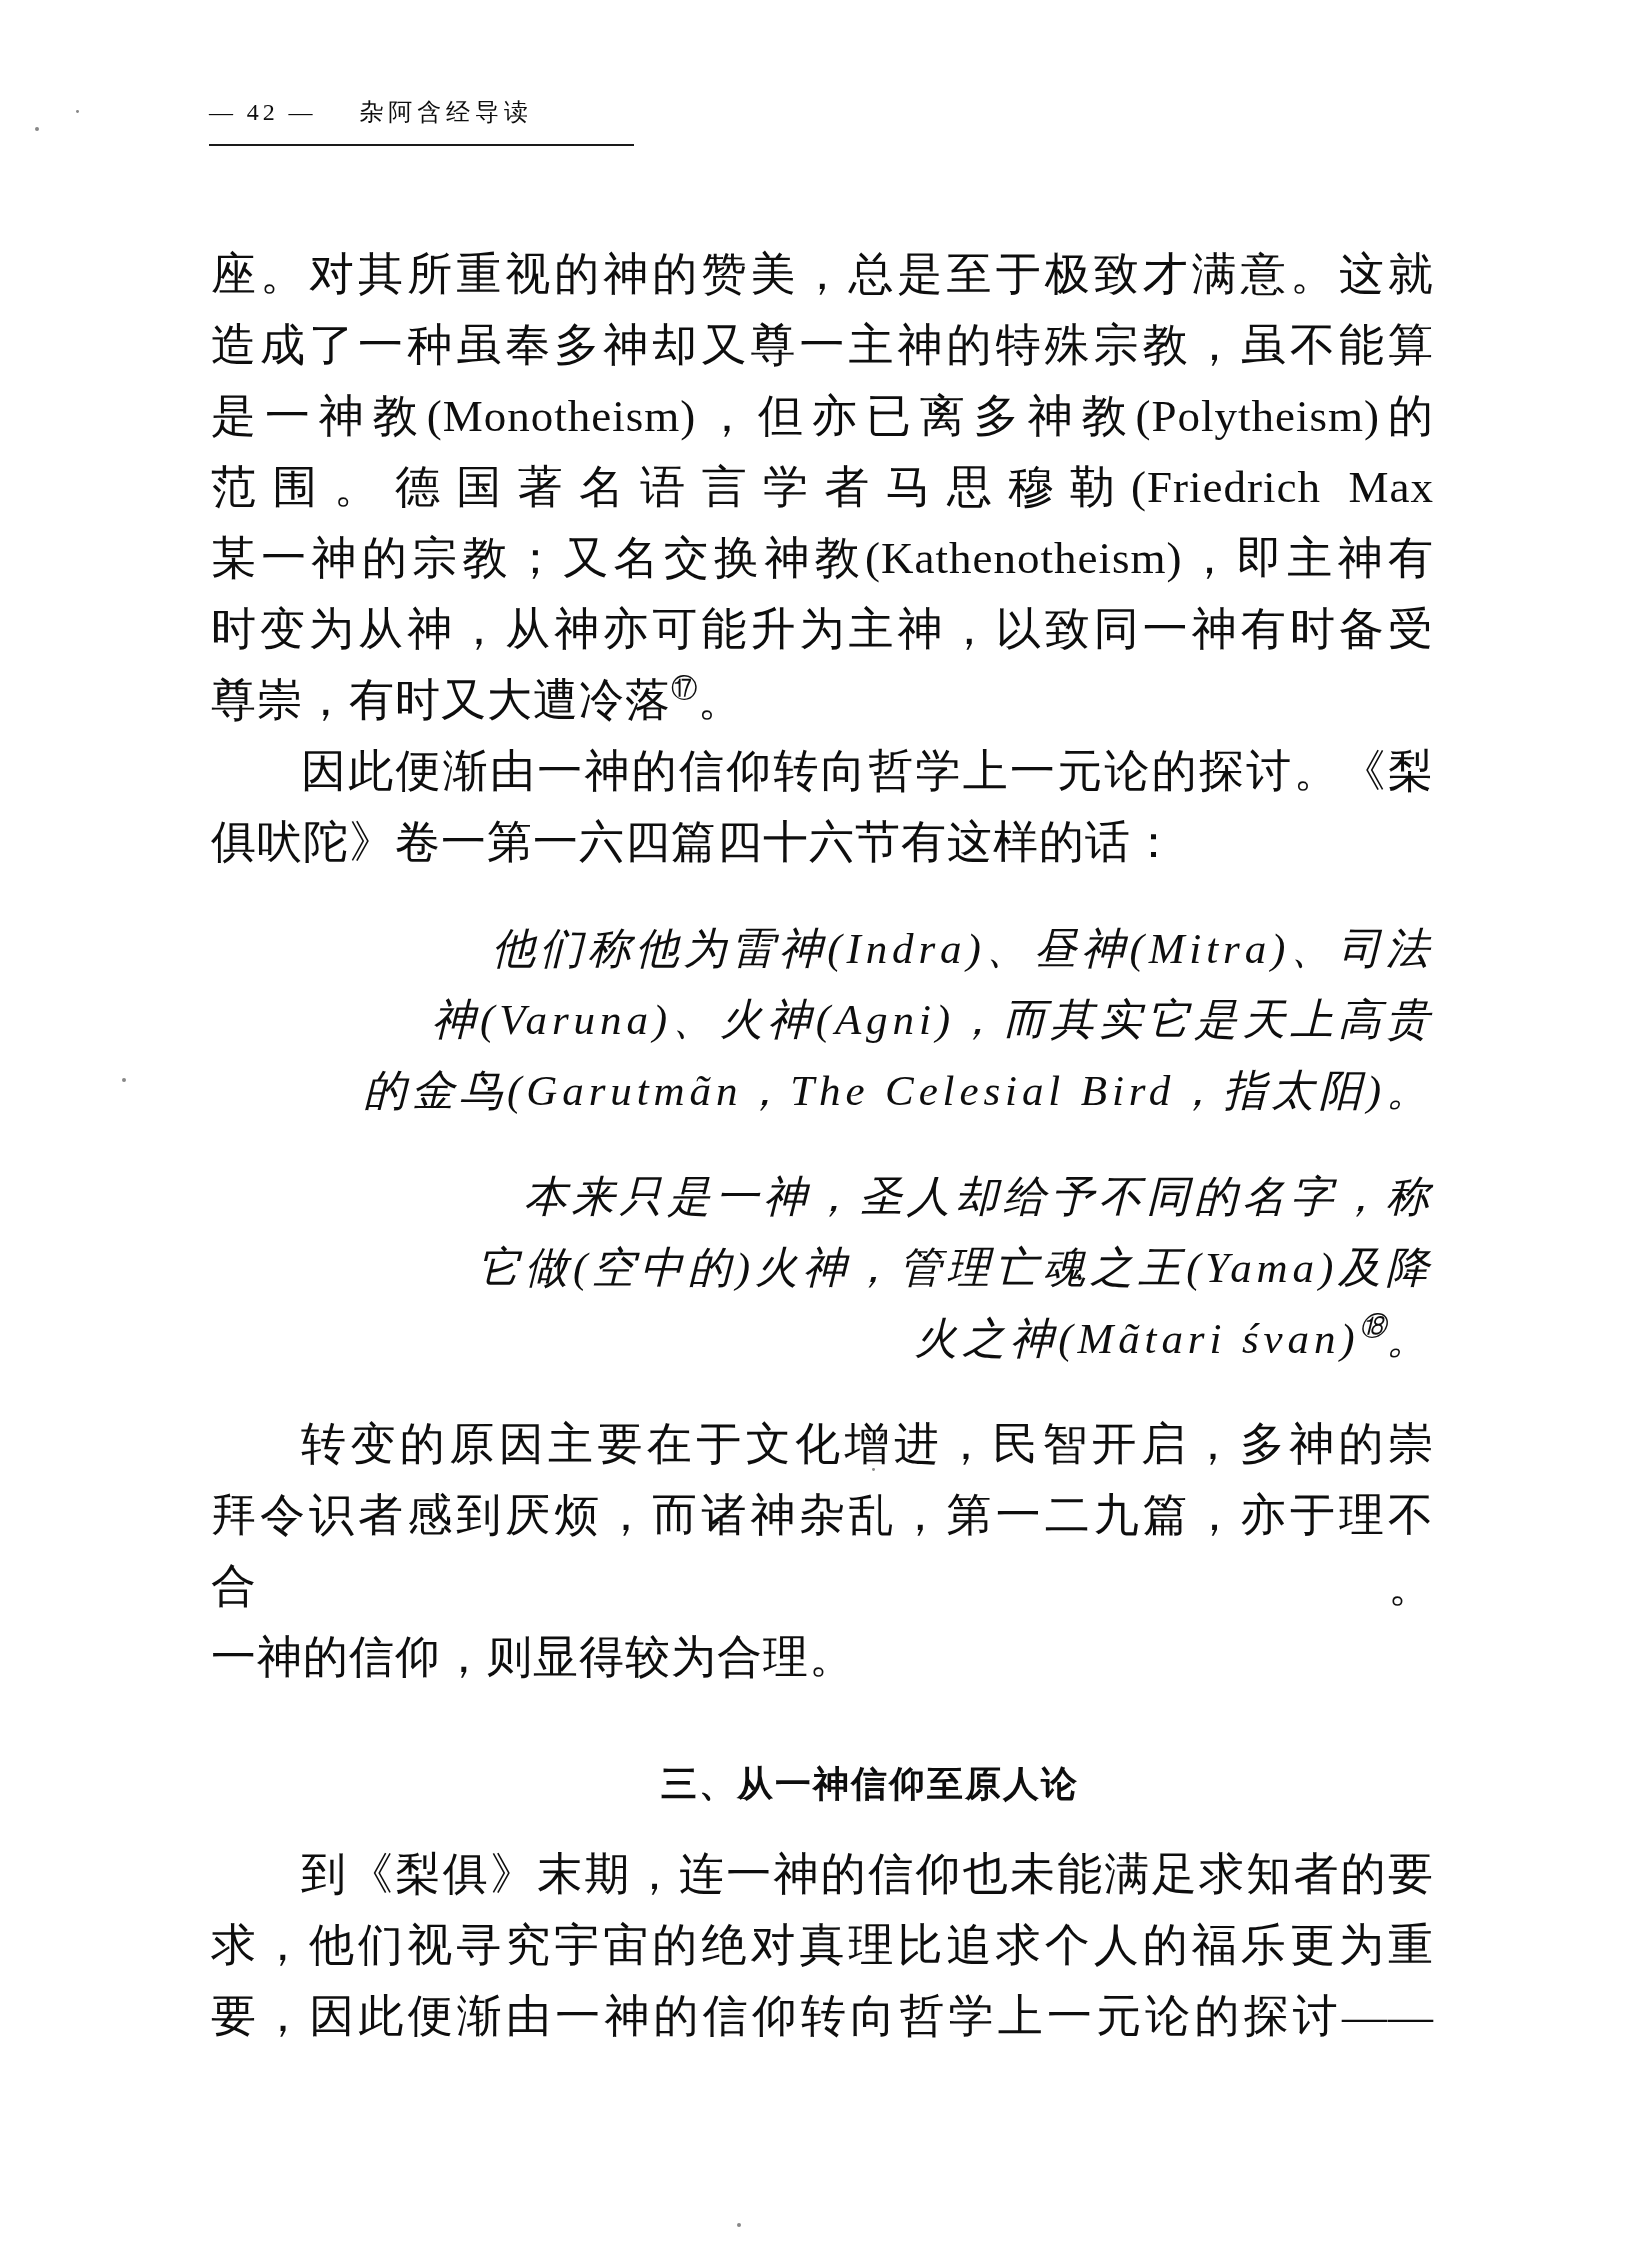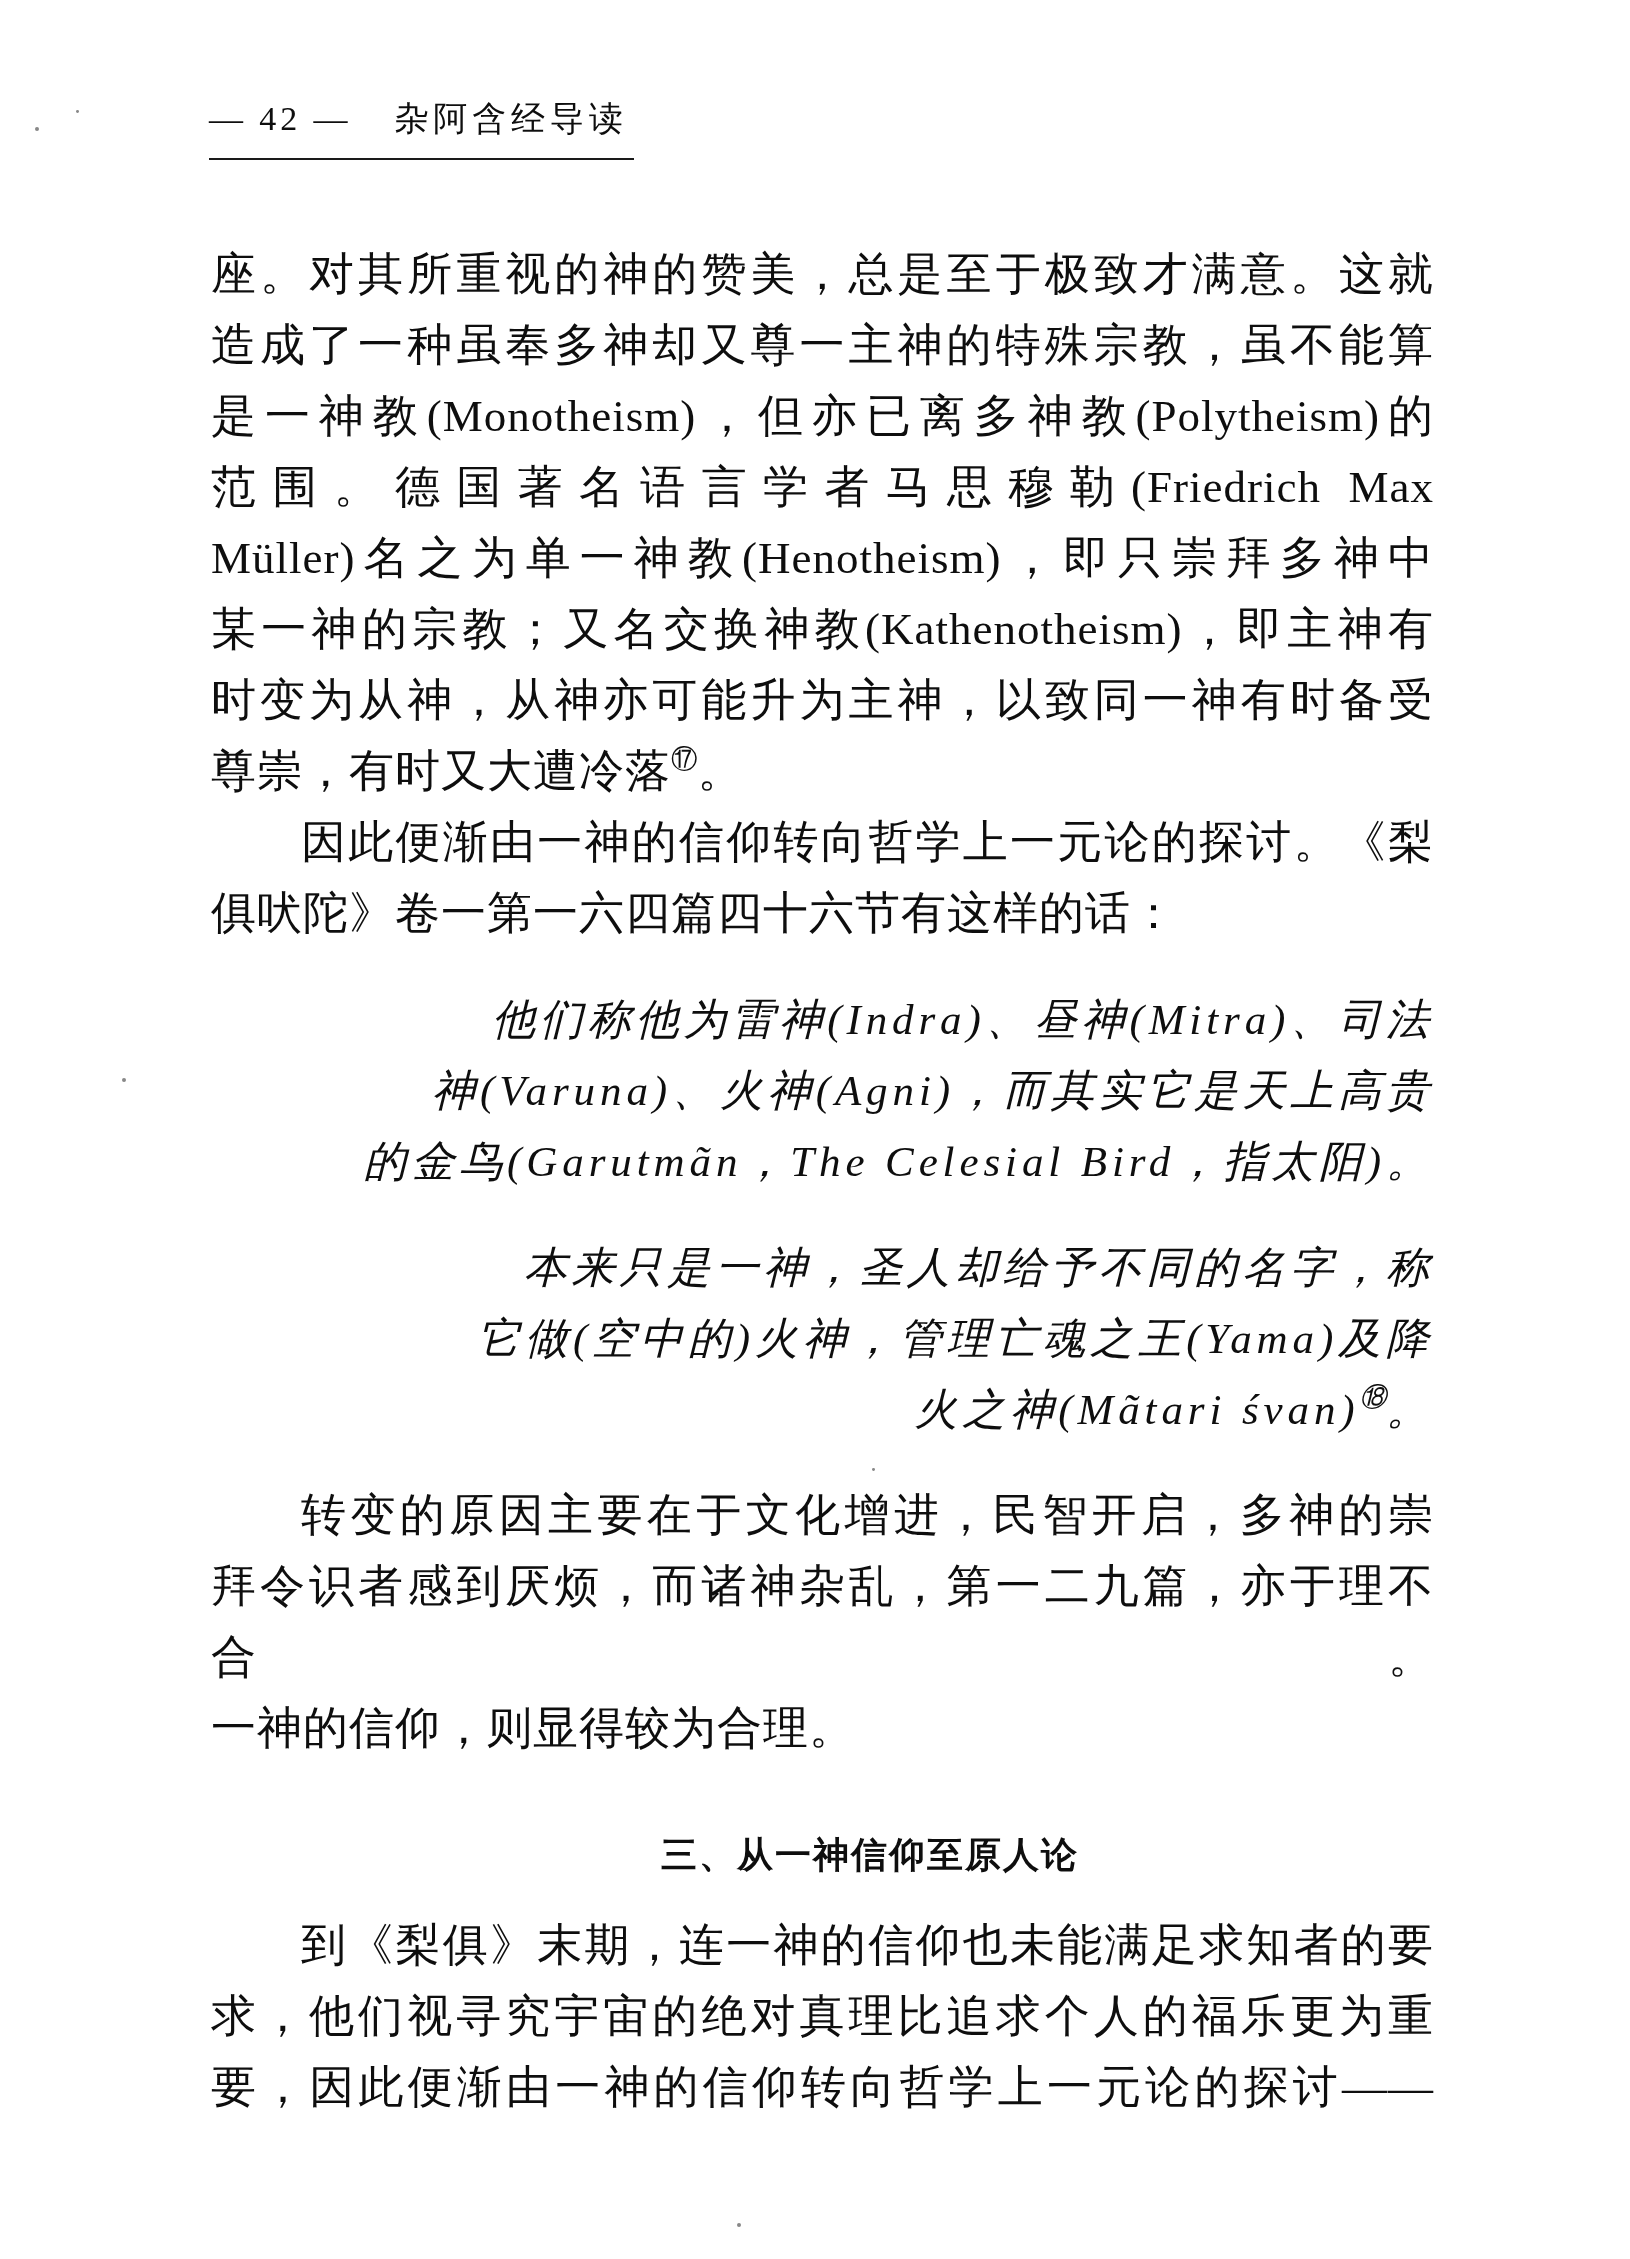--- a/index.html
+++ b/index.html
@@ -13,21 +13,21 @@
   }
   .page { position: absolute; inset: 0; }
 
   
   .running-header {
     position: absolute;
     left: 209px; top: 96px;
     width: 425px;
     border-bottom: 2.9px solid #1a1a1a;
     padding-bottom: 15.7px;
-    font-size: 34px;
+    font-size: 24px;
     display: flex;
     align-items: baseline;
     gap: 43px;
     white-space: nowrap;
   }
   .page-number { letter-spacing: 3.9px; }
   .book-title  { letter-spacing: 4.9px; }
 
   
   .content {
@@ -96,21 +96,20 @@
     <span class="book-title">杂阿含经导读</span>
   </div>
 
   <div class="content">
 
     <div class="para">
       <div class="line">座。对其所重视的神的赞美，总是至于极致才满意。这就</div>
       <div class="line">造成了一种虽奉多神却又尊一主神的特殊宗教，虽不能算</div>
       <div class="line">是一神教(Monotheism)，但亦已离多神教(Polytheism)的</div>
       <div class="line">范围。德国著名语言学者马思穆勒(Friedrich Max</div>
-      <div class="line">Müller)名之为单一神教(Henotheism)，即只崇拜多神中</div>
       <div class="line">某一神的宗教；又名交换神教(Kathenotheism)，即主神有</div>
       <div class="line">时变为从神，从神亦可能升为主神，以致同一神有时备受</div>
       <div class="line noj"><span>尊崇，有时又大遭冷落</span><sup class="noteref">⑰</sup><span>。</span></div>
     </div>
 
     <div class="para">
       <div class="line indent">因此便渐由一神的信仰转向哲学上一元论的探讨。《梨</div>
       <div class="line noj">俱吠陀》卷一第一六四篇四十六节有这样的话：</div>
     </div>
 

